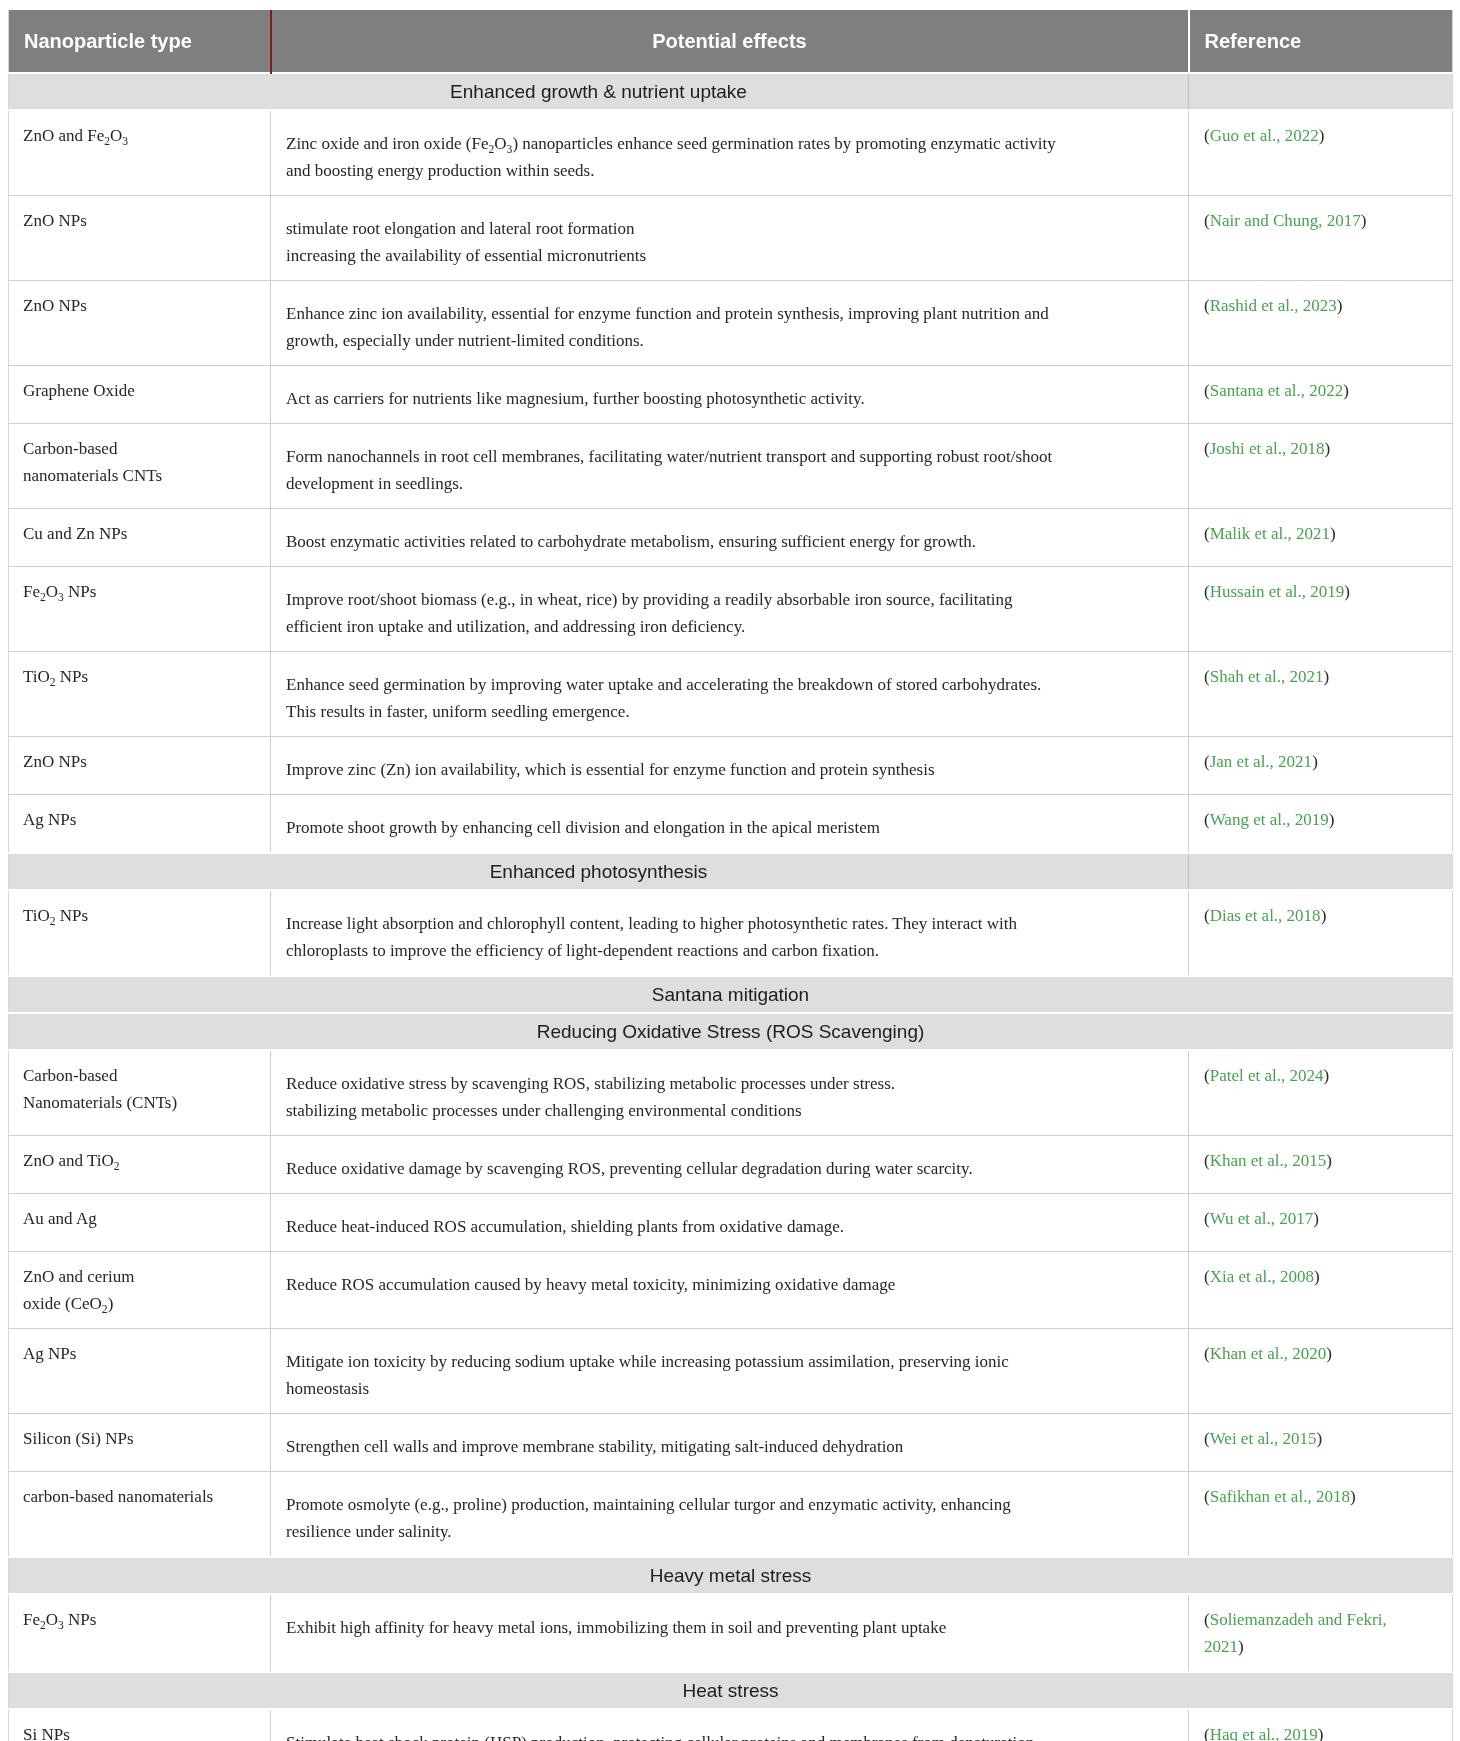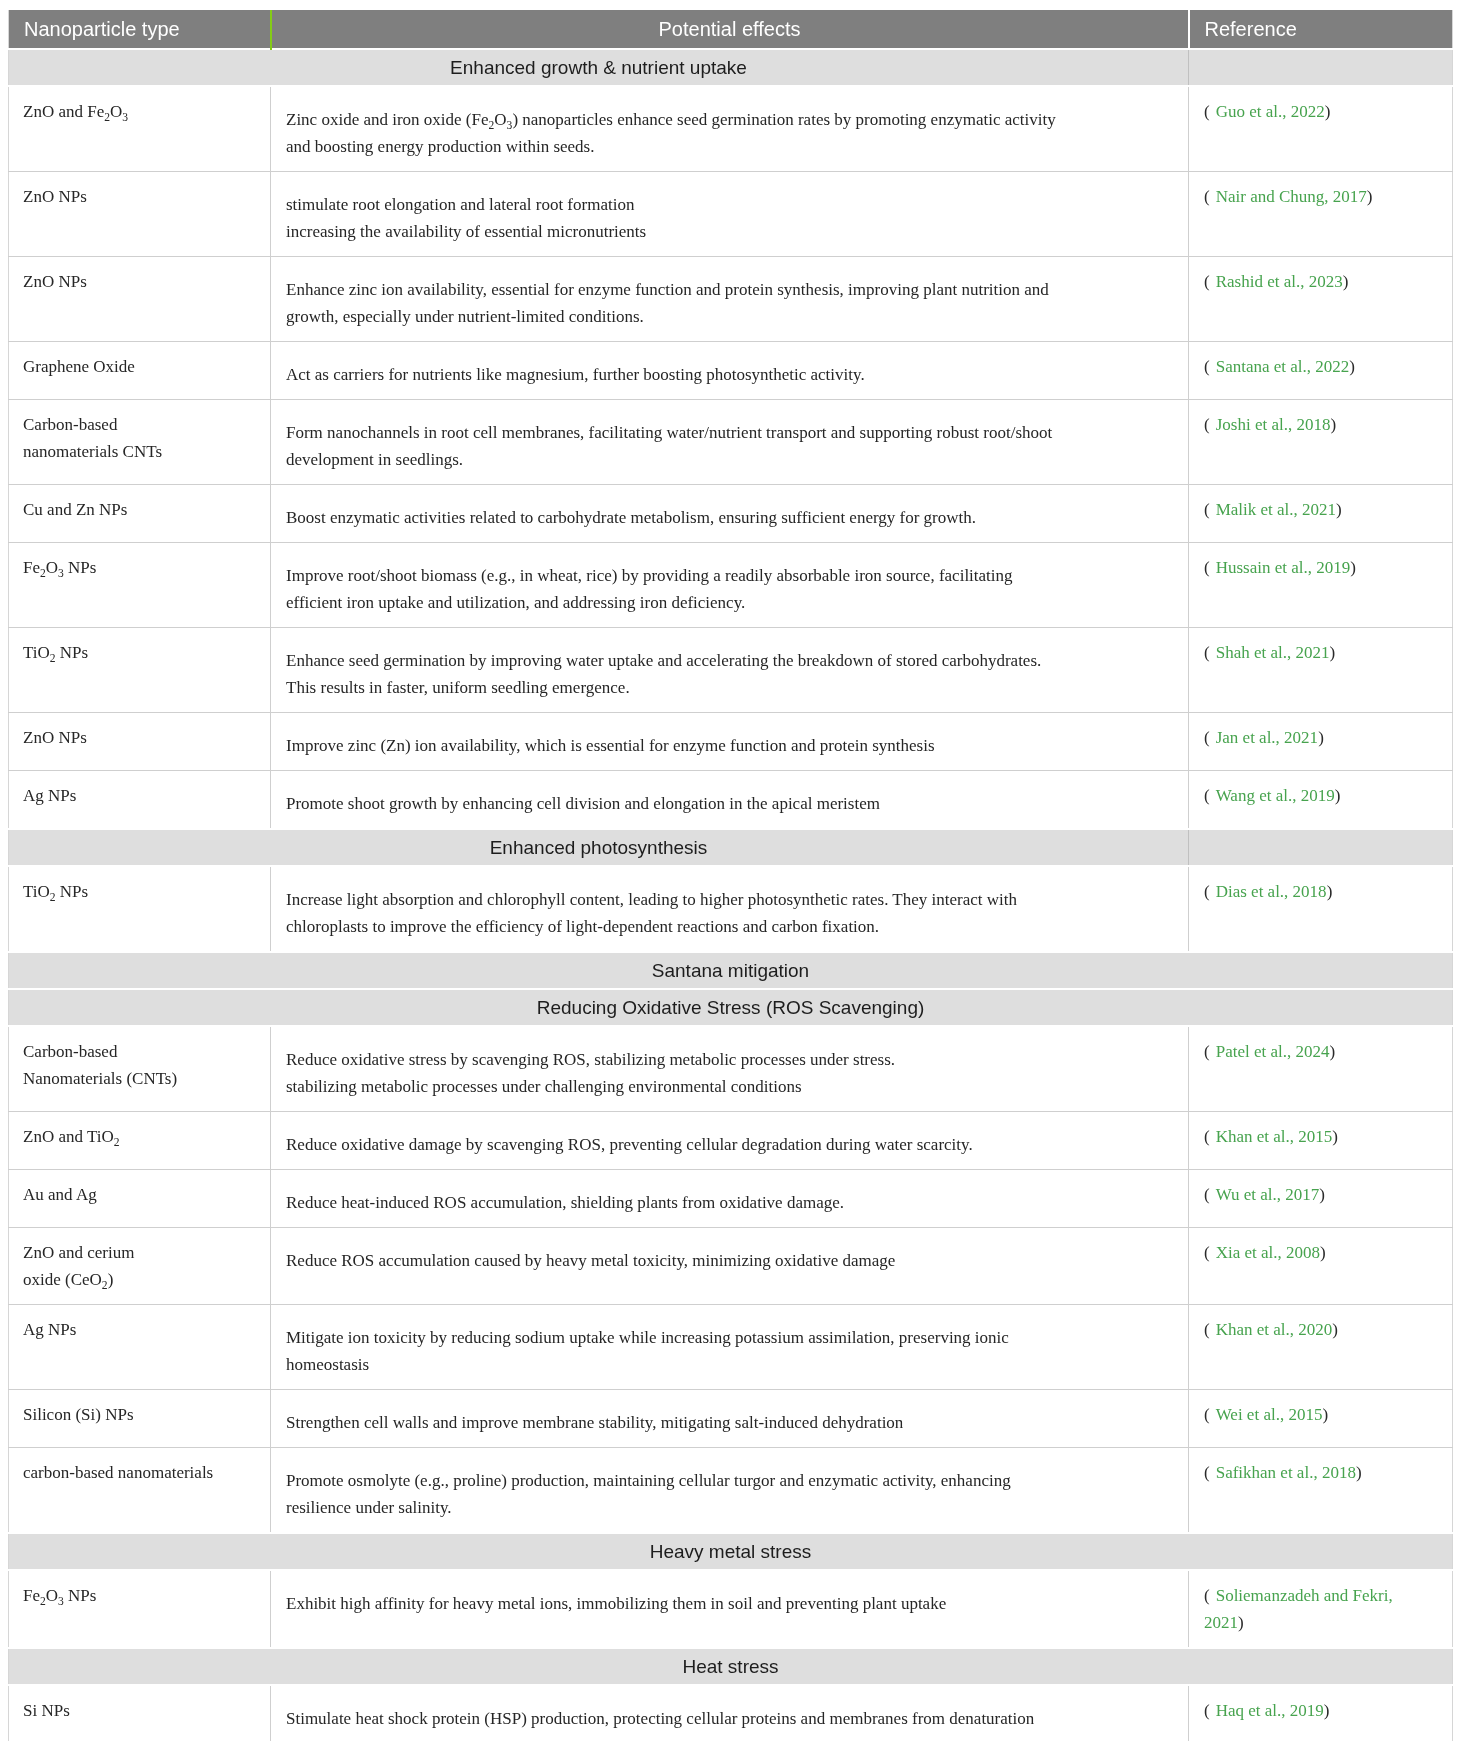--- a/index.html
+++ b/index.html
@@ -30,28 +30,28 @@
     border-bottom:1px solid var(--grid);
   }
   col.c-type{width:262px;}
   col.c-effect{width:918px;}
   col.c-ref{width:264px;}
 
   thead th{
     background:var(--header-bg);
     color:var(--header-text);
     font-family:"Liberation Sans", sans-serif;
-    font-weight:400;
+    font-weight:700;
     font-size:20px;
     line-height:24px;
-    padding:7px 15px;
+    padding:19px 15px;
     vertical-align:middle;
   }
   thead th.h-type{text-align:left;}
-  thead th.h-effect{text-align:center;border-left:2px solid #84cc16;}
+  thead th.h-effect{text-align:center;border-left:2px solid #7f1d1d;}
   thead th.h-ref{text-align:left;border-left:2px solid #ffffff;}
 
   tr.section-row td{
     background:var(--section-bg);
     color:var(--section-text);
     font-family:"Liberation Sans", sans-serif;
     font-size:19px;
     line-height:23px;
     text-align:center;
     padding:6px 10px;
@@ -76,21 +76,21 @@
   }
   tr.data-row td.cell-effect{
     padding:19px 130px 11px 15px;
     border-left:1px solid var(--grid);
   }
   tr.data-row td.cell-ref{
     padding:11px 45px 11px 15px;
     border-left:1px solid var(--grid);
   }
   sub{font-size:0.68em;line-height:0;}
-  .cite{color:var(--cite-green);cursor:pointer;margin-left:6px;}
+  .cite{color:var(--cite-green);cursor:pointer;}
   .paren{color:#2a2a2a;}
 </style>
 </head>
 <body>
 
 <div class="page">
   <table class="np-table">
     <colgroup>
       <col class="c-type">
       <col class="c-effect">

